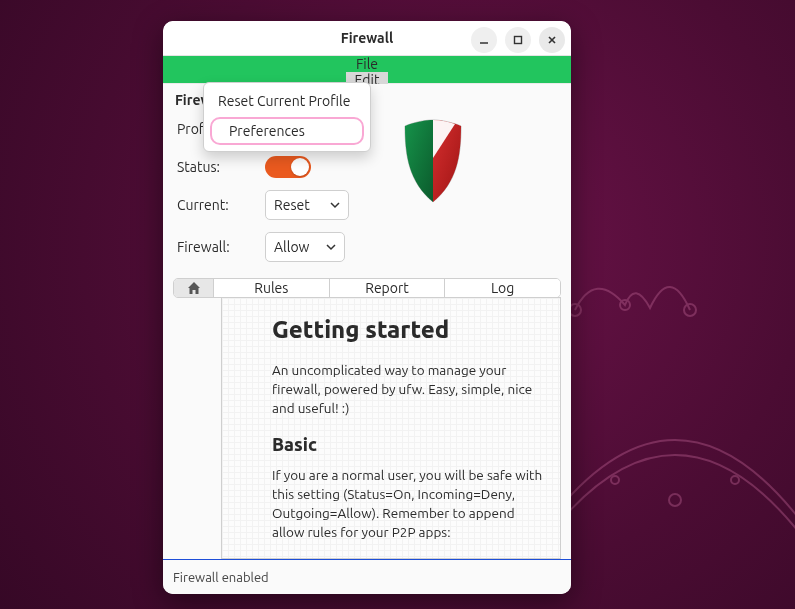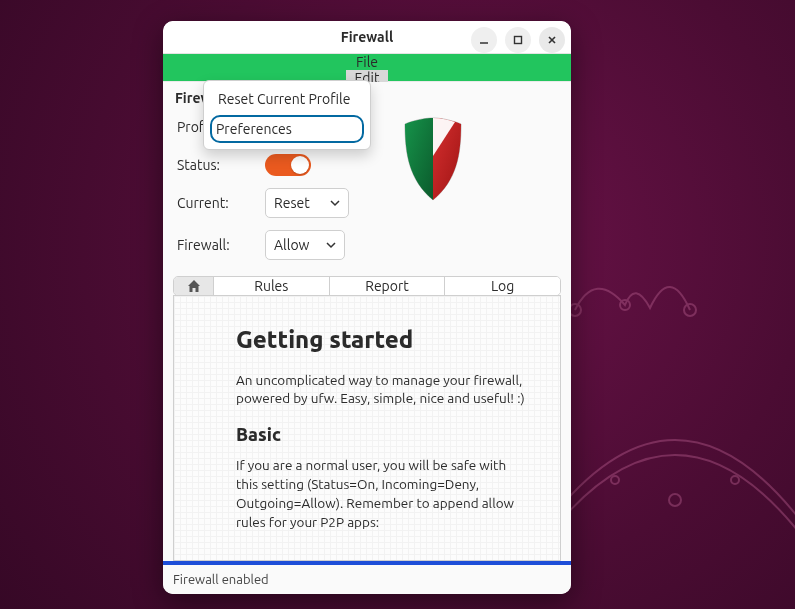--- a/index.html
+++ b/index.html
@@ -98,24 +98,24 @@
     box-shadow: 0 6px 14px rgba(0,0,0,0.18);
     z-index: 50;
     padding: 4px 0;
   }
   .dropdown-item {
     padding: 6px 14px;
     font-size: 14px;
     cursor: pointer;
   }
   .dropdown-item.highlight {
-    border: 2px solid #0369a1;
+    border: 2px solid #f9a8d4;
     border-radius: 10px;
     margin: 2px 6px;
-    padding: 4px 4px;
+    padding: 4px 17px;
   }
   .body {
     flex: 1;
     display: flex;
     flex-direction: column;
     padding: 0 10px;
     background: #fafafa;
     position: relative;
   }
   .section-title {
@@ -198,22 +198,23 @@
   .content-panel {
     margin-top: -1px;
     flex: 1;
     border: 1px solid #cfcfcf;
     border-top-left-radius: 0;
     background-color: #fcfcfc;
     background-image:
       linear-gradient(#f2f2f2 1px, transparent 1px),
       linear-gradient(90deg, #f2f2f2 1px, transparent 1px);
     background-size: 6px 6px;
-    padding: 12px;
+    padding: 0;
     overflow: hidden;
+    margin-left: 48px;
   }
   .content-inner {
     margin: 18px 16px 0 50px;
   }
   .content-inner h1 {
     font-size: 24px;
     font-weight: 800;
     margin: 0 0 18px 0;
   }
   .content-inner p {
@@ -222,21 +223,21 @@
     margin: 0 0 16px 0;
     max-width: 295px;
   }
   .content-inner h2 {
     font-size: 18px;
     font-weight: 800;
     margin: 6px 0 12px 0;
   }
   .statusbar {
     height: 40px;
-    border-top: 4px solid #1d4ed8;
+    border-top: 1px solid #1d4ed8;
     background: #fafafa;
     display: flex;
     align-items: center;
     padding: 0 10px;
     font-size: 13px;
     color: #444;
   }
   .chev svg { width: 10px; height: 10px; }
 </style>
 </head>

